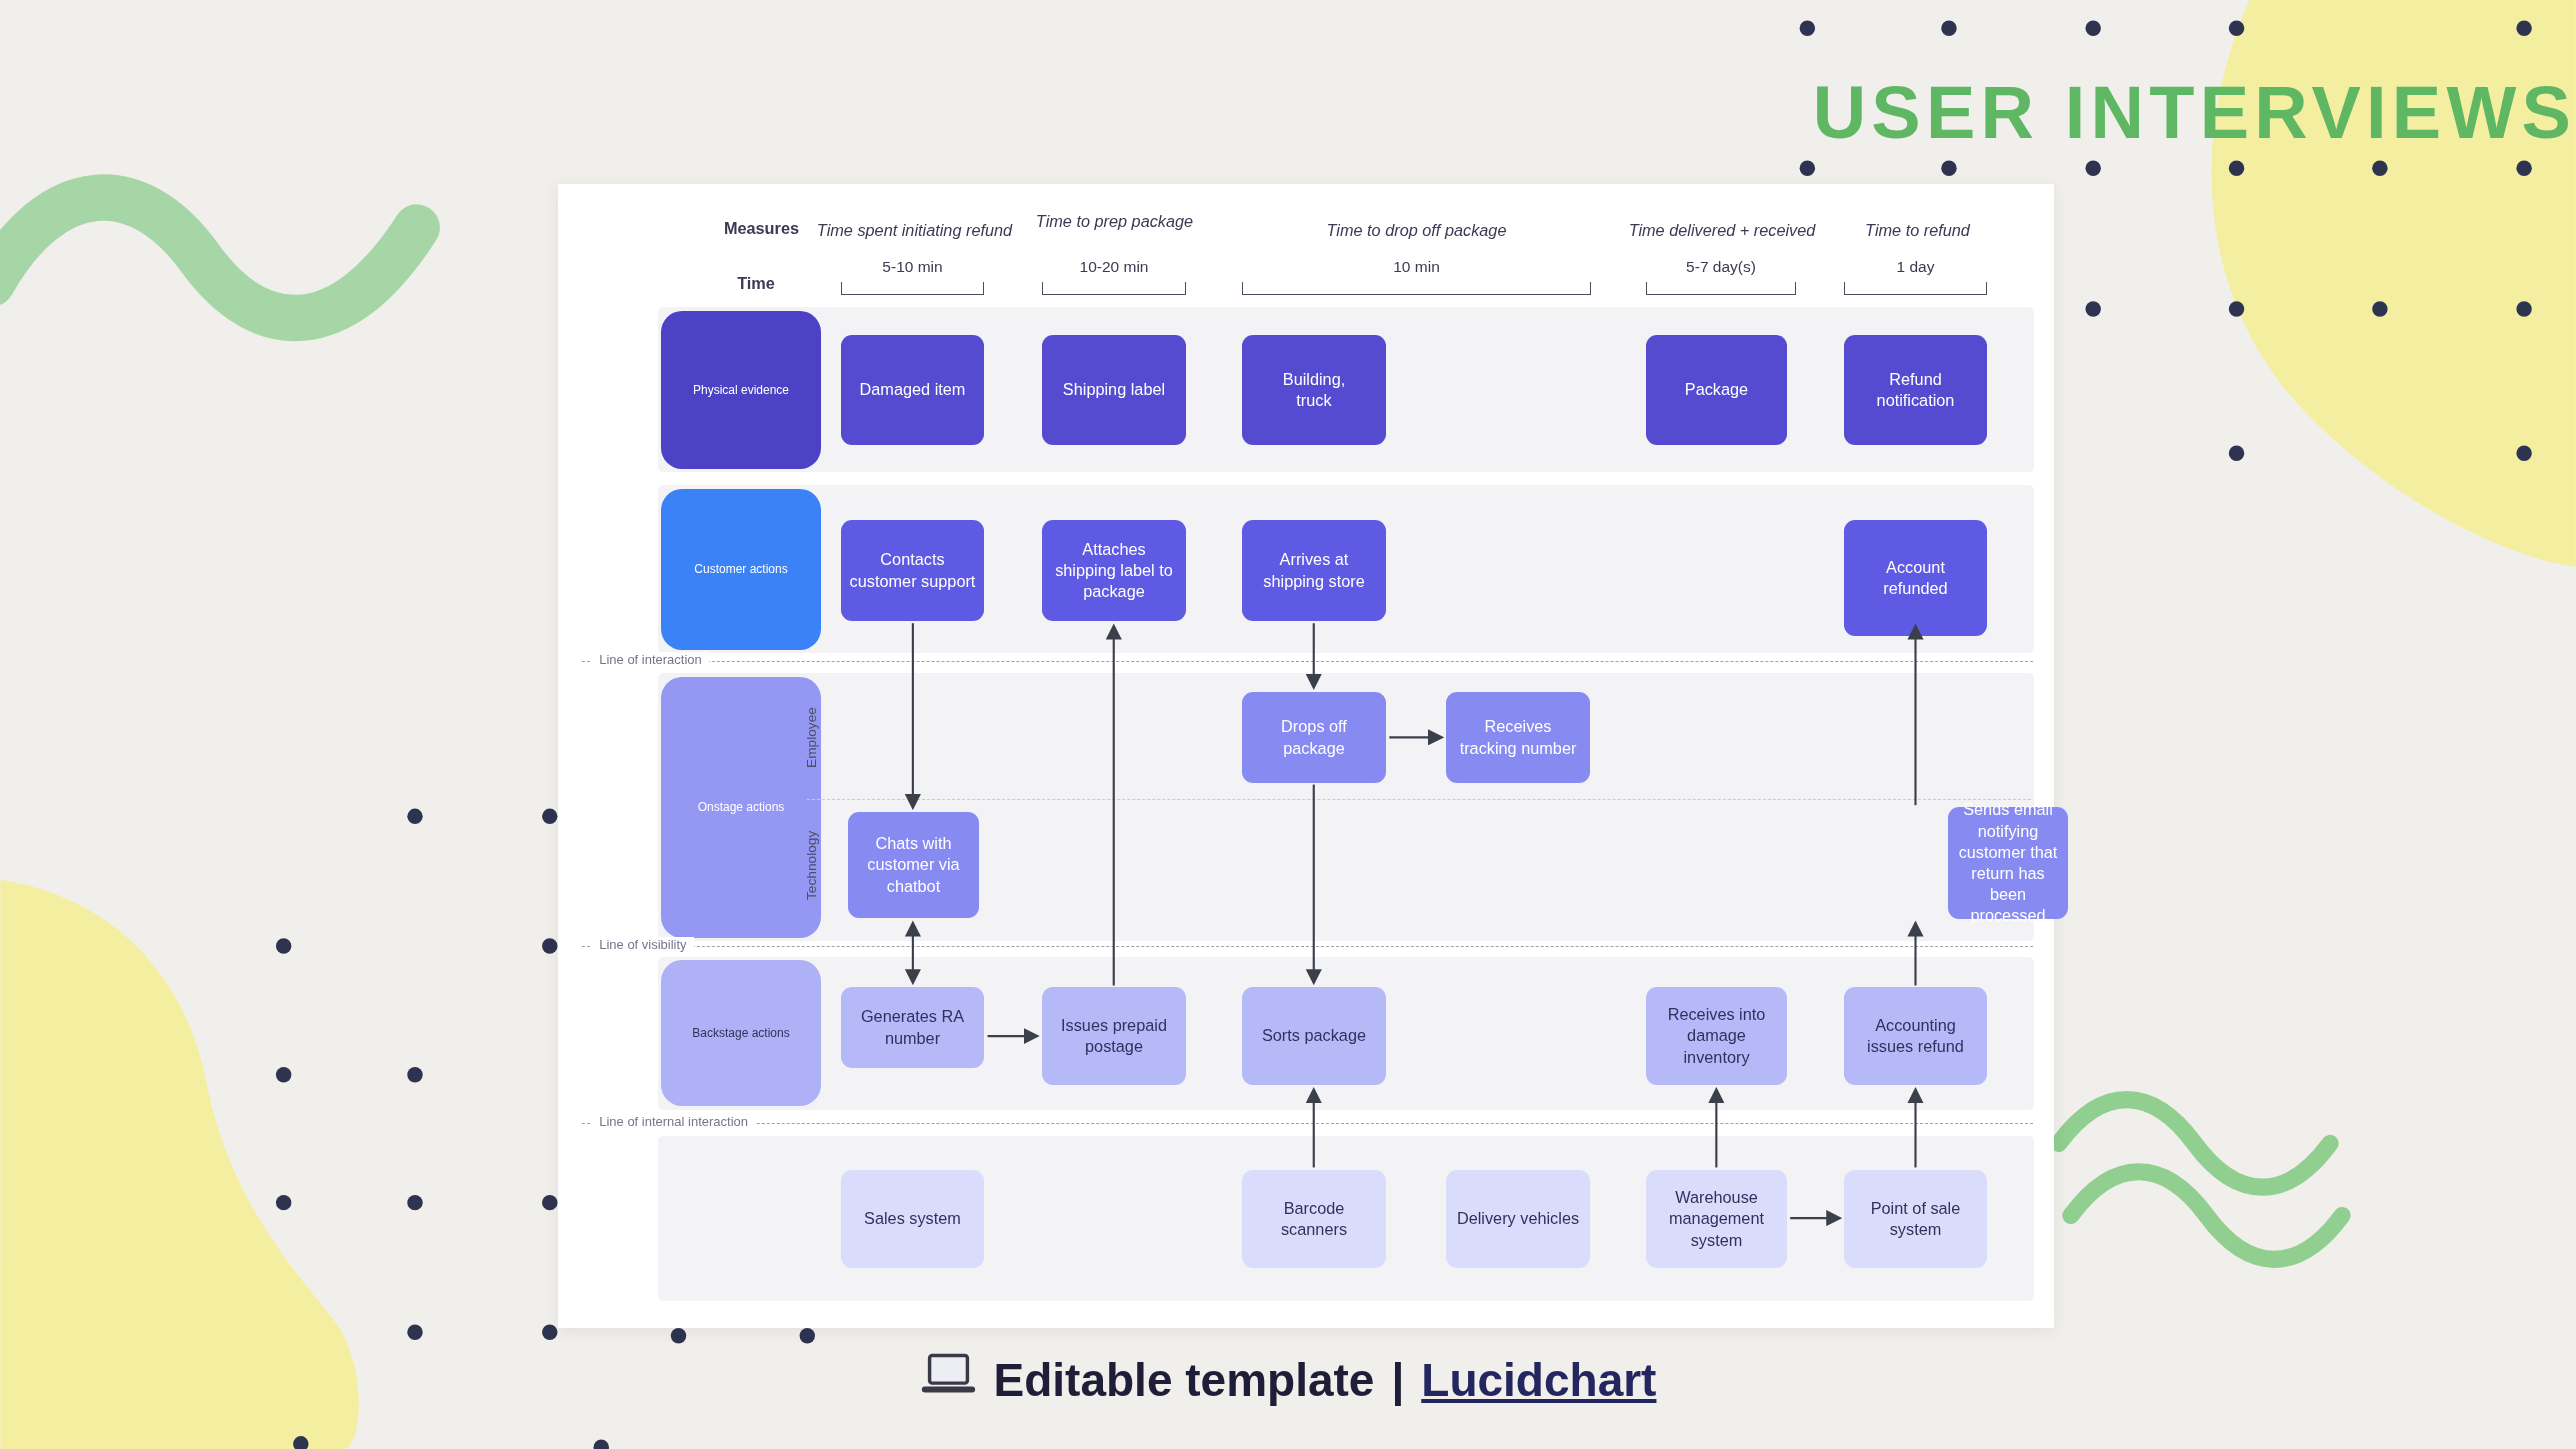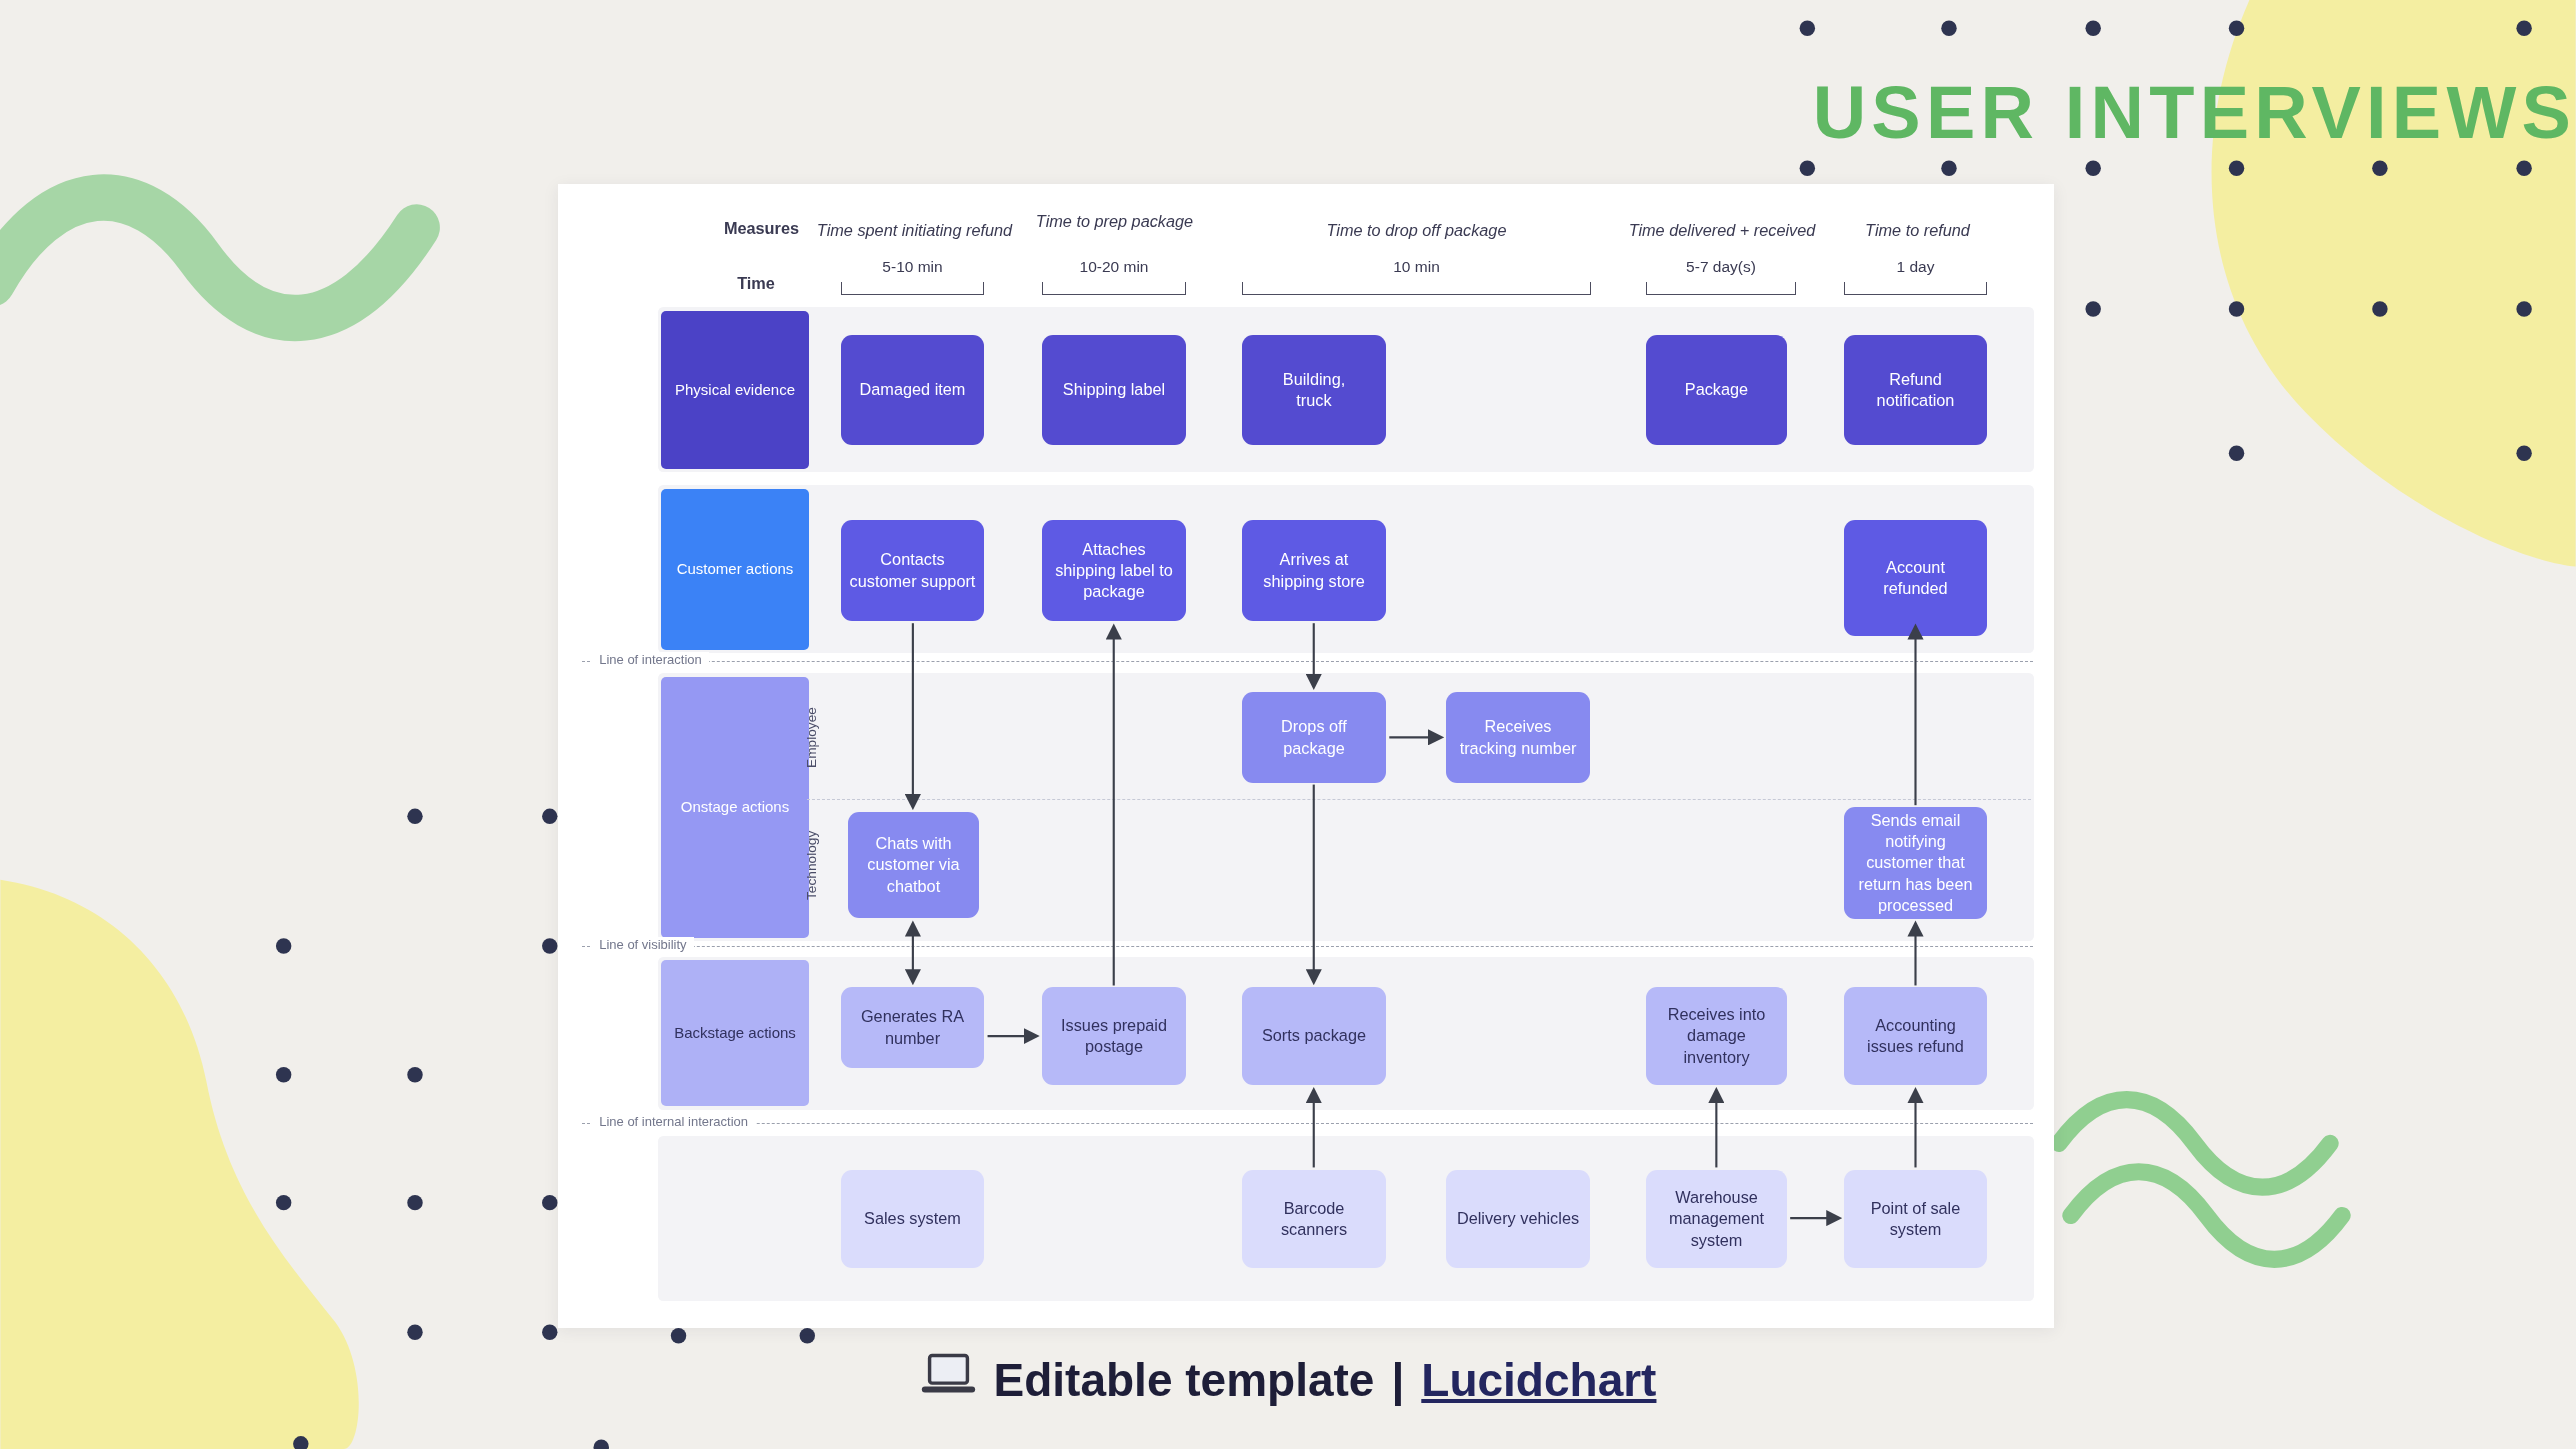--- a/index.html
+++ b/index.html
@@ -8,22 +8,22 @@
     width:2576px;height:1449px;position:relative;overflow:hidden;
     background:#f1efeb;font-family:"Liberation Sans",sans-serif;color:#32324e;
   }
   .decor{position:absolute;left:0;top:0;z-index:0}
   .card{position:absolute;left:558px;top:184px;width:1496px;height:1144px;background:#ffffff;
         box-shadow:0 3.4px 15.5px rgba(40,40,70,.08);z-index:1}
   .title{position:absolute;top:70px;left:0;width:2576px;margin:0;text-align:right;
          color:#5fb763;font-size:74px;font-weight:bold;letter-spacing:5.2px;z-index:2}
   .layer{position:absolute;left:0;top:0;width:2576px;height:1449px;z-index:2}
   .band{position:absolute;left:658px;width:1376px;background:#f3f3f6;border-radius:5.2px}
-  .rowlabel{position:absolute;left:661px;width:148px;border-radius:5px;display:flex;align-items:center;
-            justify-content:center;text-align:center;font-size:15px;line-height:1.35;padding:8.6px;color:#fff}
+  .rowlabel{position:absolute;left:661px;width:160px;border-radius:21px;display:flex;align-items:center;
+            justify-content:center;text-align:center;font-size:12px;line-height:1.35;padding:8.6px;color:#fff}
   .node{position:absolute;border-radius:11px;display:flex;align-items:center;justify-content:center;
         text-align:center;font-size:16.3px;line-height:1.3;padding:8.6px;color:#fff;white-space:pre-line}
   .pe-label{background:#4b42c6}.pe{background:#544bd0}
   .ca-label{background:#3b82f6}.ca{background:#5e5ae4}
   .on-label{background:#9598f3}.on{background:#878af0}
   .bs-label{background:#aeb1f6;color:#31315e}.bs{background:#b6b9f8;color:#31315e}
   .sp-label{background:#d2d4fa;color:#31315e}.sp{background:#dadcfc;color:#31315e}
   .mlabel{position:absolute;font-size:16.3px;color:#3a3a52;text-align:center;line-height:1.25}
   .mlabel.bold{font-weight:bold;font-style:normal}
   .mlabel.italic{font-style:italic}
@@ -151,21 +151,21 @@
 
   <div class="node ca" style="left:841px;top:520px;width:143px;height:101px">Contacts customer support</div>
   <div class="node ca" style="left:1042px;top:520px;width:144px;height:101px">Attaches shipping label to package</div>
   <div class="node ca" style="left:1242px;top:520px;width:144px;height:101px">Arrives at shipping store</div>
   <div class="node ca" style="left:1844px;top:520px;width:143px;height:116px">Account refunded</div>
 
   <div class="node on" style="left:1242px;top:692px;width:144px;height:91px">Drops off package</div>
   <div class="node on" style="left:1446px;top:692px;width:144px;height:91px">Receives tracking number</div>
 
   <div class="node on" style="left:848px;top:812px;width:131px;height:106px">Chats with customer via chatbot</div>
-  <div class="node on" style="left:1844px;top:807px;width:143px;height:112px">Sends email notifying customer that return has been processed</div>
+  <div class="node on" style="left:1948px;top:807px;width:120px;height:112px">Sends email notifying customer that return has been processed</div>
 
   <div class="node bs" style="left:841px;top:987px;width:143px;height:81px">Generates RA number</div>
   <div class="node bs" style="left:1042px;top:987px;width:144px;height:98px">Issues prepaid postage</div>
   <div class="node bs" style="left:1242px;top:987px;width:144px;height:98px">Sorts package</div>
   <div class="node bs" style="left:1646px;top:987px;width:141px;height:98px">Receives into damage inventory</div>
   <div class="node bs" style="left:1844px;top:987px;width:143px;height:98px">Accounting issues refund</div>
 
   <div class="node sp" style="left:841px;top:1170px;width:143px;height:98px">Sales system</div>
   <div class="node sp" style="left:1242px;top:1170px;width:144px;height:98px">Barcode scanners</div>
   <div class="node sp" style="left:1446px;top:1170px;width:144px;height:98px">Delivery vehicles</div>

